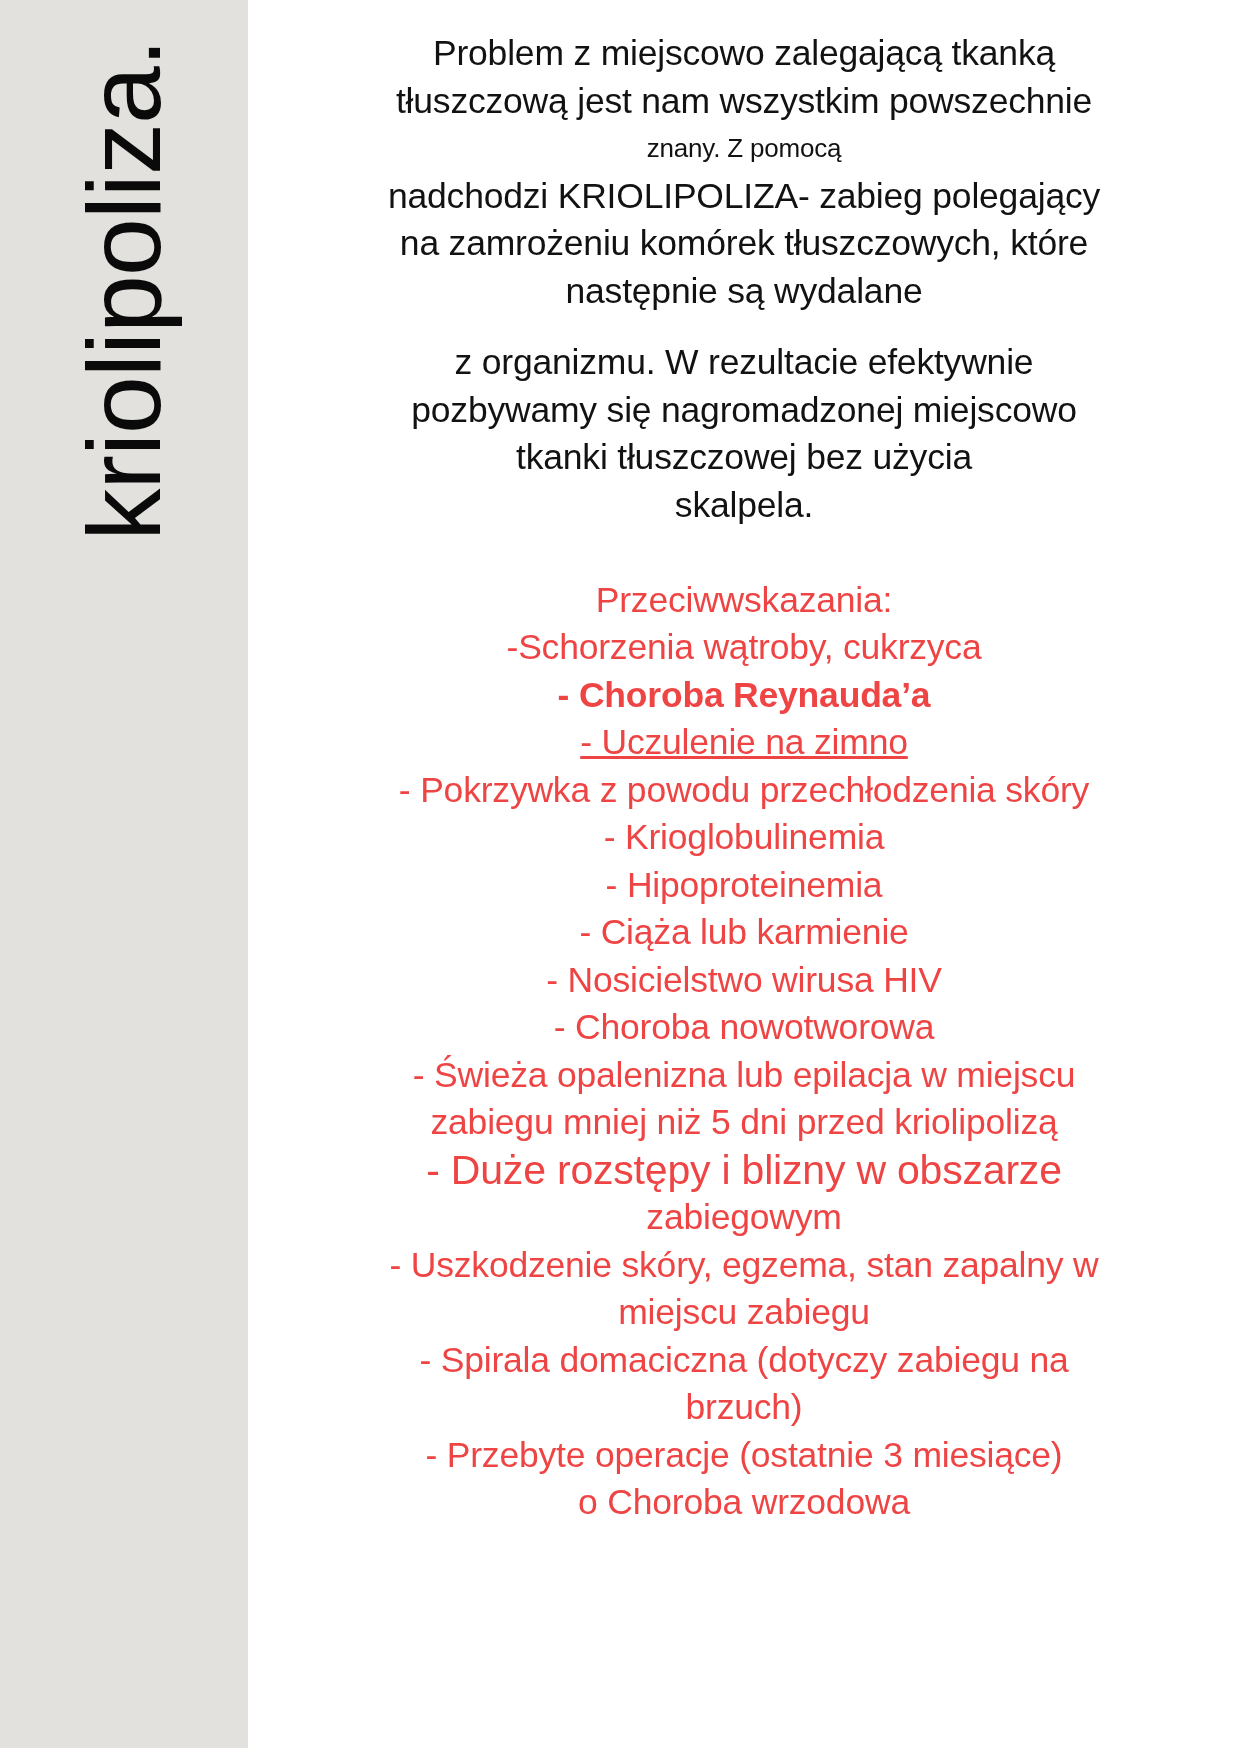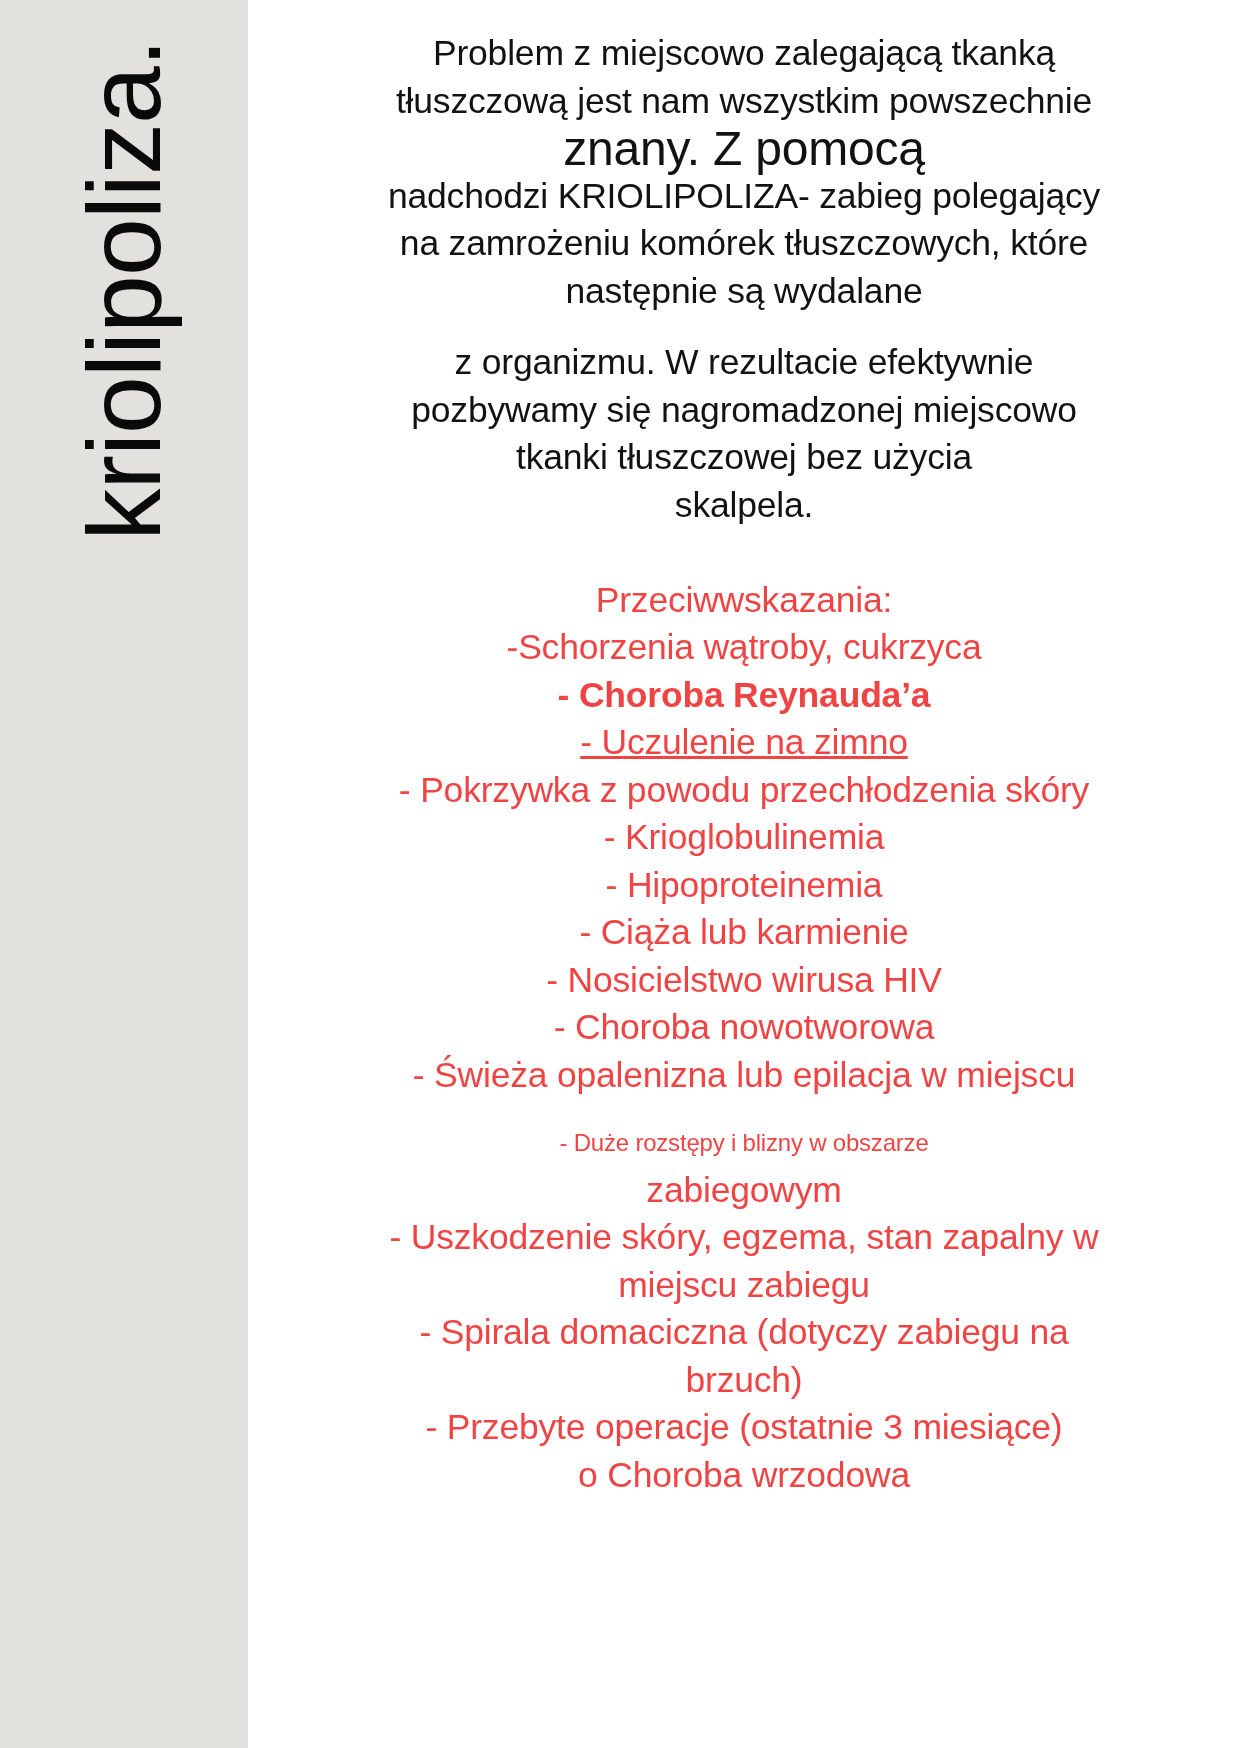--- a/index.html
+++ b/index.html
@@ -100,21 +100,21 @@
     <div id="sidebar-title-wrap">
       <div id="sidebar-title" style="color: rgb(10, 10, 10);">kriolipoliza.</div>
     </div>
   </div>
 
   <div id="content">
 
     <div class="block" id="intro-block" style="color: rgb(18, 18, 18);">
       <span class="line" style="font-size: 35.5px;">Problem z miejscowo zalegającą tkanką</span>
       <span class="line" style="font-size: 35.5px;">tłuszczową jest nam wszystkim powszechnie</span>
-      <span class="line" style="font-size: 48px; text-align: center;">znany. Z pomocą</span>
+      <span class="line" style="font-size: 26px; text-align: center;">znany. Z pomocą</span>
       <span class="line" style="font-size: 35.5px;">nadchodzi KRIOLIPOLIZA- zabieg polegający</span>
       <span class="line" style="font-size: 35.5px;">na zamrożeniu komórek tłuszczowych, które</span>
       <span class="line" style="font-size: 35.5px;">następnie są wydalane</span>
       <span class="line" style="font-size: 35.5px; margin-top: 24px;">z organizmu.  W rezultacie efektywnie</span>
       <span class="line" style="font-size: 35.5px;">pozbywamy się nagromadzonej miejscowo</span>
       <span class="line" style="font-size: 35.5px;">tkanki tłuszczowej bez użycia</span>
       <span class="line" style="font-size: 35.5px;">skalpela.</span>
     </div>
 
     <div class="block" id="gap-block" style="color: rgb(18, 18, 18);">
@@ -126,21 +126,22 @@
       <span class="line" style="font-size: 35.5px;">-Schorzenia wątroby, cukrzyca</span>
       <span class="line" style="font-size: 35.5px; font-weight: bold;">- Choroba Reynauda’a</span>
       <span class="line" style="font-size: 35.5px; text-decoration: underline;">- Uczulenie na zimno</span>
       <span class="line" style="font-size: 35.5px;">- Pokrzywka z powodu przechłodzenia skóry</span>
       <span class="line" style="font-size: 35.5px;">- Krioglobulinemia</span>
       <span class="line" style="font-size: 35.5px;">- Hipoproteinemia</span>
       <span class="line" style="font-size: 35.5px;">- Ciąża lub karmienie</span>
       <span class="line" style="font-size: 35.5px;">- Nosicielstwo wirusa HIV</span>
       <span class="line" style="font-size: 35.5px;">- Choroba nowotworowa</span>
       <span class="line" style="font-size: 35.5px;">- Świeża opalenizna lub epilacja w miejscu</span>
-      <span class="line" style="font-size: 24px; margin-top: 20px;">- Duże rozstępy i blizny w obszarze</span>
+      <span class="line" style="font-size: 35.5px;">zabiegu mniej niż 5 dni przed kriolipolizą</span>
+      <span class="line" style="font-size: 41px;">- Duże rozstępy i blizny w obszarze</span>
       <span class="line" style="font-size: 35.5px;">zabiegowym</span>
       <span class="line" style="font-size: 35.5px;">- Uszkodzenie skóry, egzema, stan zapalny w</span>
       <span class="line" style="font-size: 35.5px;">miejscu zabiegu</span>
       <span class="line" style="font-size: 35.5px;">- Spirala domaciczna (dotyczy zabiegu na</span>
       <span class="line" style="font-size: 35.5px;">brzuch)</span>
       <span class="line" style="font-size: 35.5px;">- Przebyte operacje (ostatnie 3 miesiące)</span>
       <span class="line" style="font-size: 35.5px;">o Choroba wrzodowa</span>
     </div>
 
   </div>

